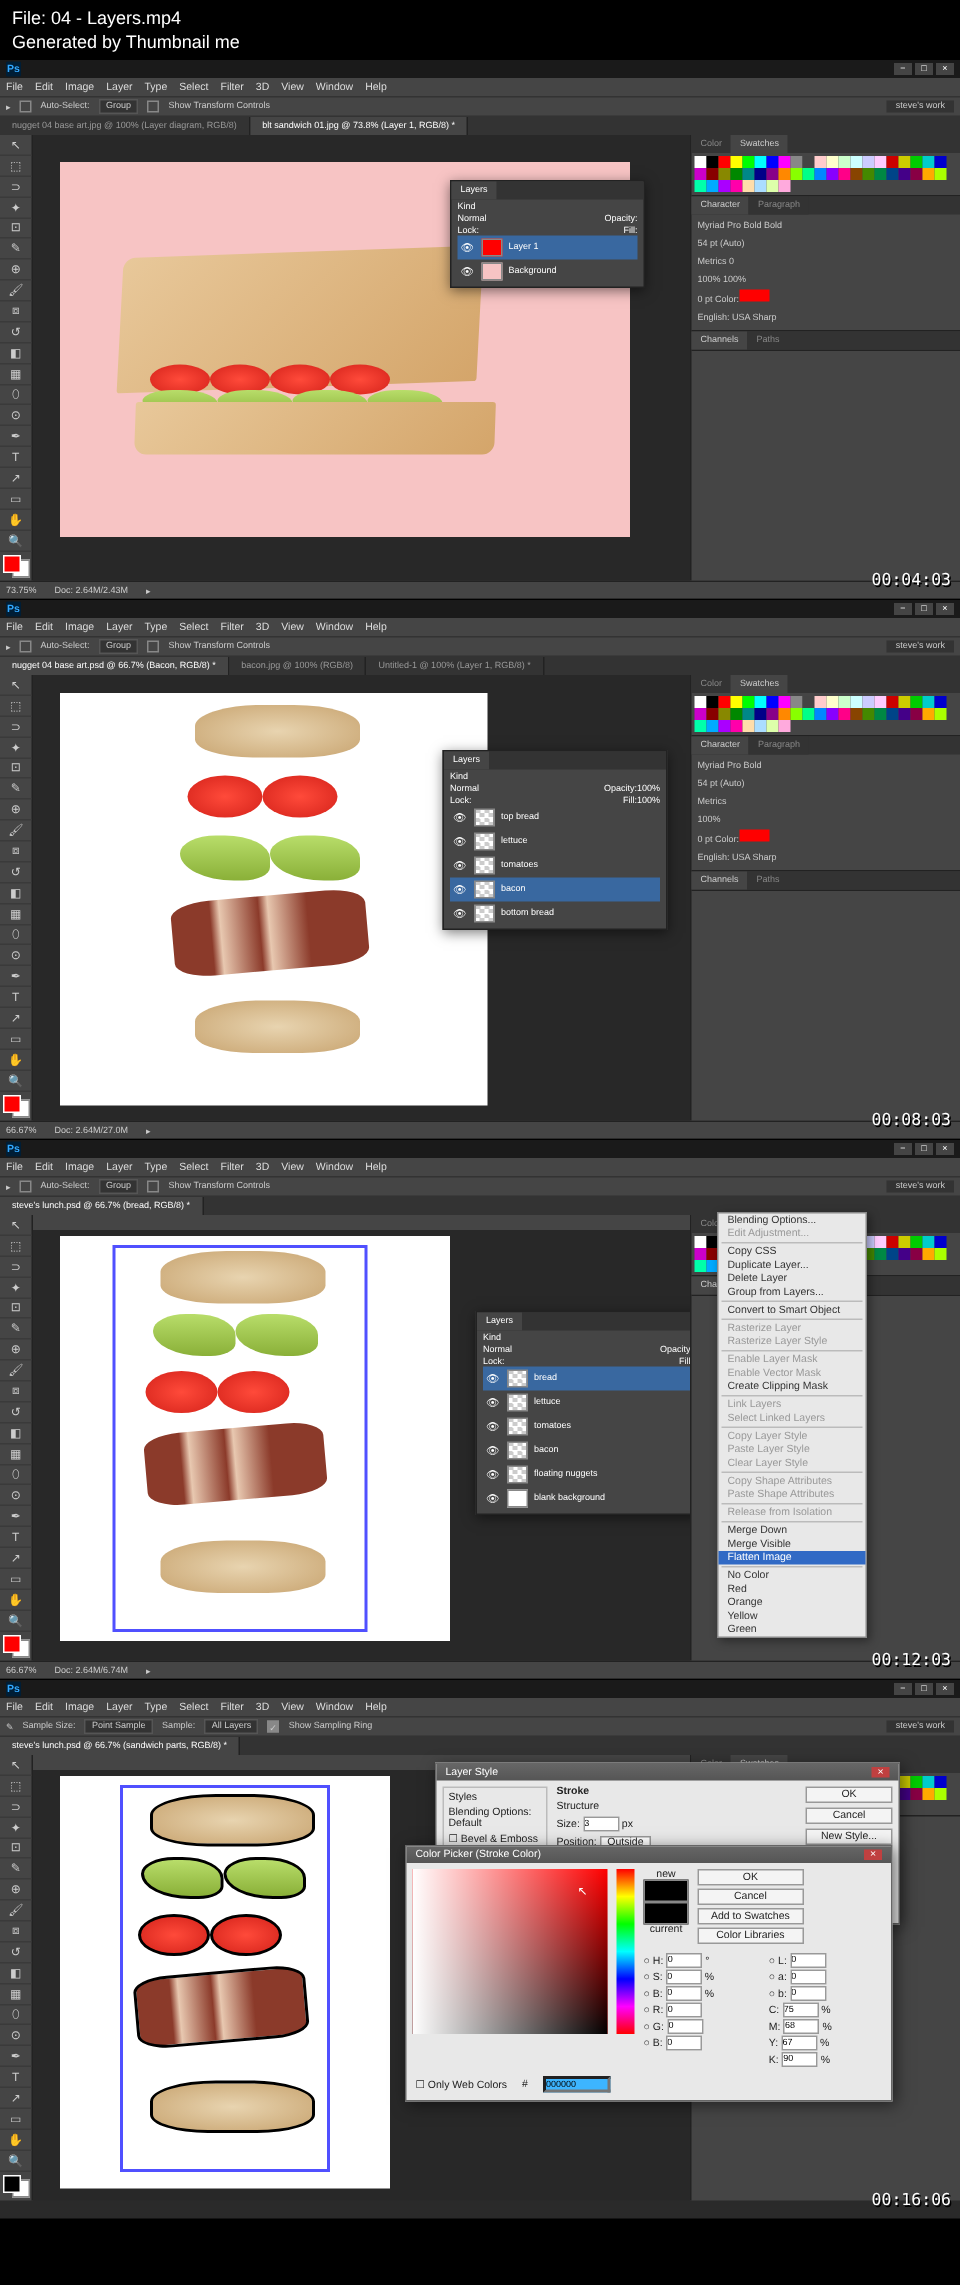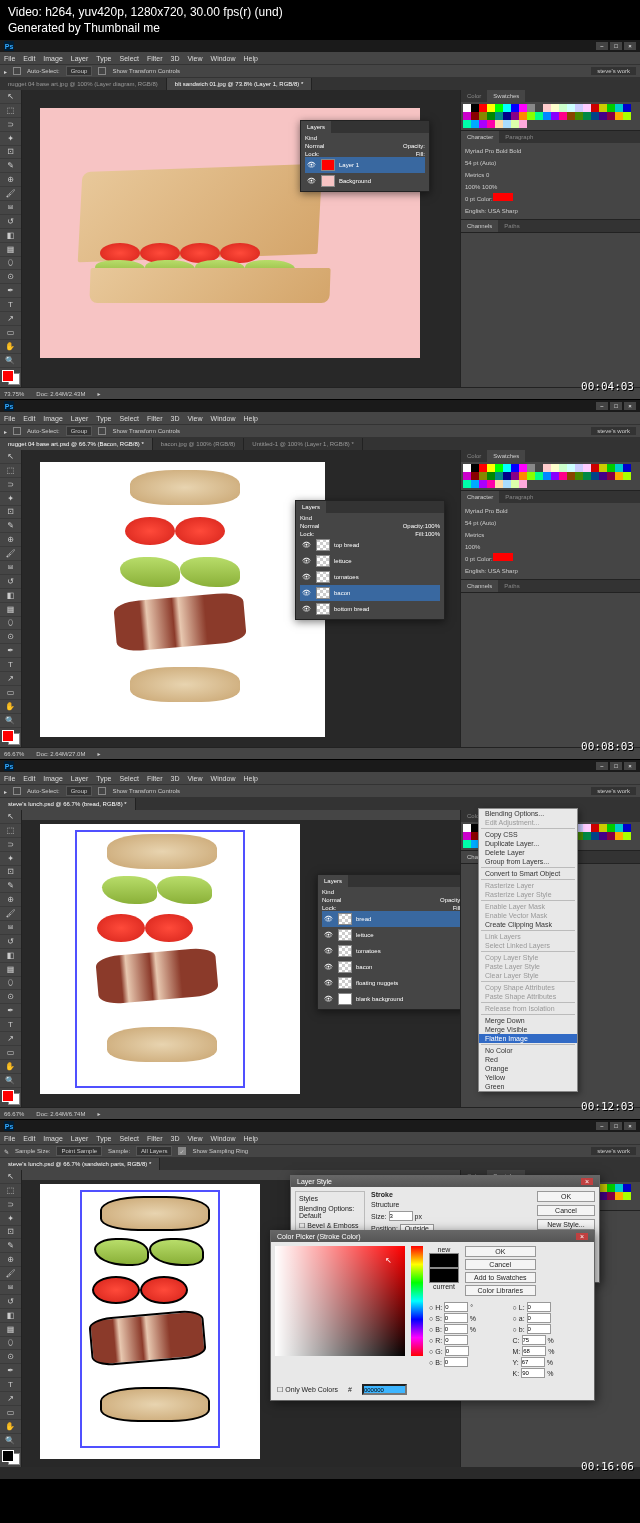--- a/index.html
+++ b/index.html
@@ -64,21 +64,21 @@
 .picker-main { width:130px; height:110px; background:linear-gradient(to right,#fff,rgba(255,255,255,0)),linear-gradient(to top,#000,rgba(0,0,0,0)),#f00; position:relative; }
 .hue { width:12px; height:110px; background:linear-gradient(#f00,#ff0,#0f0,#0ff,#00f,#f0f,#f00); }
 .field { display:flex; gap:2px; align-items:center; }
 .field input { width:24px; height:10px; font-size:6px; border:1px solid #999; }
 .outline { border:2px solid #5050ff; }
 </style>
 </head>
 <body>
 
 <div class="info">
-  <div>Video: h264, yuv420p, 1280x720, 30.00 fps(r) (und)</div>
+  <div>File: 04 - Layers.mp4</div>
   <div>Generated by Thumbnail me</div>
 </div>
 
 <div class="ps-shot">
   <div class="titlebar">
     <div class="ps-icon">Ps</div>
     <div class="win-btns">
         <span>−</span>
         <span>□</span>
         <span>×</span>

